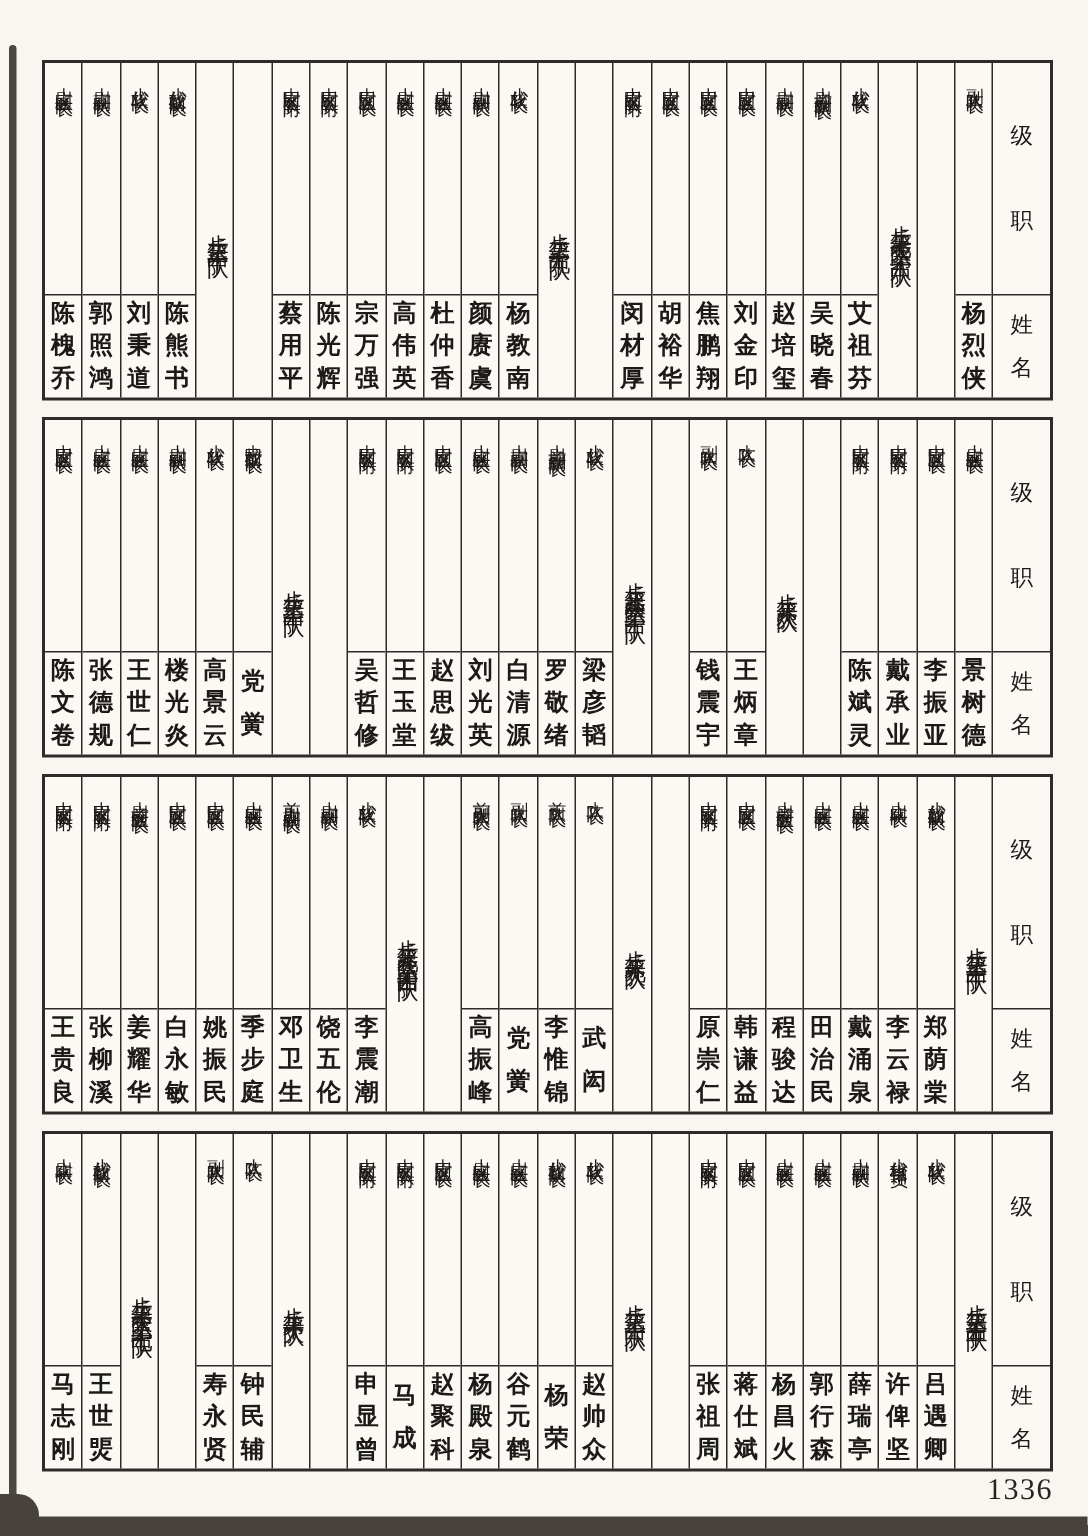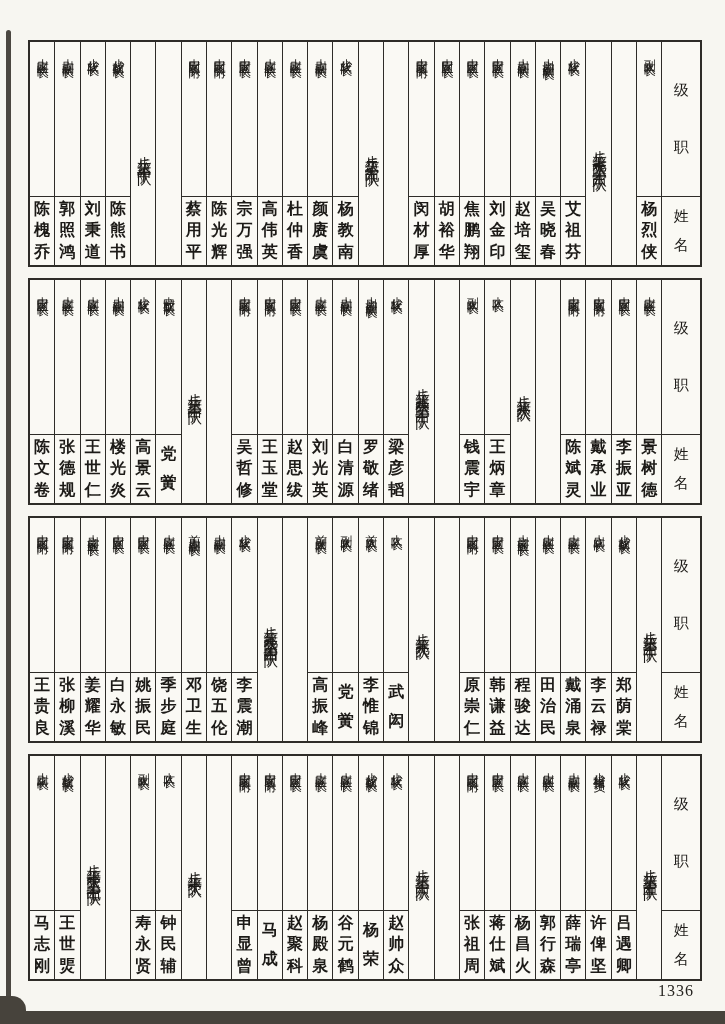--- a/index.html
+++ b/index.html
@@ -52,21 +52,21 @@
     display:flex;flex-direction:column;justify-content:space-evenly;
     align-items:center;font-size:15px;padding:0;
   }
   .hdr-cell.rank-part{height:69.5%;box-sizing:border-box;border-bottom:1px solid #2e2c28;}
   .hdr-cell.name-part{flex:1;}
   .col.section{justify-content:center;align-items:center;}
   .col.section .vtext{font-size:14.5px;letter-spacing:2.5px;font-weight:normal;}
   .col.empty{background:transparent;}
   #page-number{
     position:absolute;left:658px;top:982px;width:50px;
-    font-size:16px;letter-spacing:1px;color:#262420;
+    font-size:20px;letter-spacing:1px;color:#262420;
   }
 </style>
 </head>
 <body>
 
 <div id="scan-left-edge"></div>
 <div id="roster">
     <div class="band">
       <div class="col header">
         <div class="hdr-cell rank-part">

